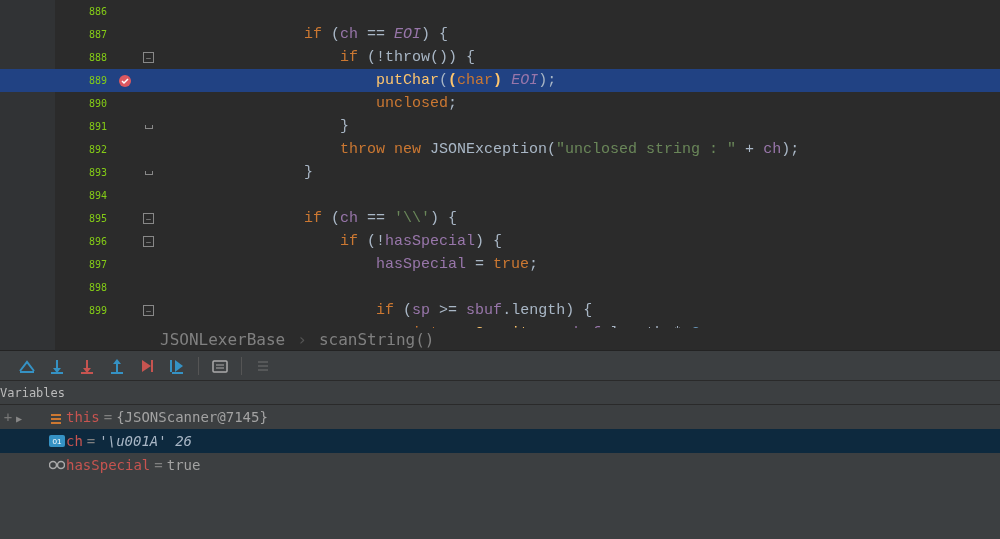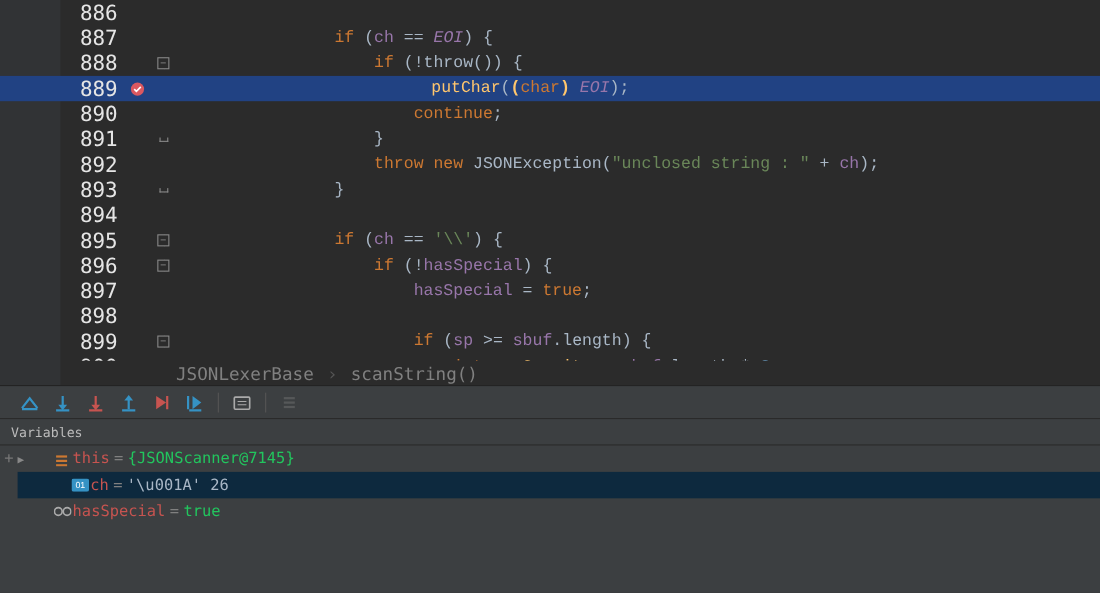--- a/index.html
+++ b/index.html
@@ -4,29 +4,29 @@
 <style>
   * { margin: 0; padding: 0; box-sizing: border-box; }
   html, body { width: 1000px; height: 539px; overflow: hidden; background: #2b2b2b; }
   body { font-family: -apple-system, "Segoe UI", Menlo, Consolas, monospace; color: #a9b7c6; font-size: 14px; }
 
   
   .editor { position: absolute; left: 0; top: 0; right: 0; height: 350px; background: #2b2b2b; }
 
   .code-scroll { position: absolute; left: 0; top: 0; right: 0; bottom: 22px; overflow: hidden; }
   .line { height: 23px; display: flex; align-items: center; white-space: pre; }
-  .gutter   { width: 113px; flex: 0 0 113px; text-align: right; padding-right: 6px; color: #e5e5e5; font-family: Menlo, Consolas, monospace; font-size: 19px; }
+  .gutter   { width: 113px; flex: 0 0 113px; text-align: right; padding-right: 6px; color: #84cc16; font-family: Menlo, Consolas, monospace; font-size: 10px; }
   .marks    { width: 24px; flex: 0 0 24px; display:flex; align-items:center; justify-content:center; }
   .fold     { width: 23px; flex: 0 0 23px; display:flex; align-items:center; justify-content:center; position:relative; }
   .fold .dash { position:absolute; top:0; bottom:0; left:50%; border-left: 1px dotted #555; }
   .fold .box { width:11px; height:11px; border:1px solid #888; background:#2b2b2b; display:flex; align-items:center; justify-content:center; font-size:9px; color:#888; z-index:1; cursor:pointer; }
   .code     { flex: 1; padding-left: 0; font-family: Liberation Mono, monospace; font-size: 15px; }
 
   .line.hl  { background: #214283; }
-  .line.hl .code, .line.hl .gutter { background: transparent; padding-left: 16px; }
+  .line.hl .code, .line.hl .gutter { background: transparent; }
 
   
   .kw   { color: #cc7832; }
   .fld  { color: #9876aa; }
   .call { color: #ffc66d; }             
   .num  { color: #6897bb; }
   .str  { color: #6a8759; }              
   .it   { color: #9876aa; font-style: italic; } 
   .par  { color: #a9b7c6; }
   .par.bold { color:#ffc66d; font-weight:bold;}
@@ -38,50 +38,50 @@
 
   
   .leftstrip { position:absolute; left:0; top:0; width:55px; height:350px; background:#313335; }
 
   
   .debugger { position:absolute; left:0; right:0; top:350px; bottom:0; background:#3c3f41; border-top:1px solid #232323;}
   .toolbar { height:30px; display:flex; align-items:center; padding-left:12px; gap:0; border-bottom:1px solid #2a2a2a;}
   .tbtn { width:30px; height:30px; display:flex; align-items:center; justify-content:center; cursor:pointer; }
   .tbtn.disabled { opacity:0.35; cursor:default; }
 
-  .var-header { height:24px; padding-left:10px; display:flex; align-items:center; font-size:12px; color:#bbb; border-bottom:1px solid #2a2a2a;}
+  .var-header { height:24px; padding-left:0; display:flex; align-items:center; font-size:12px; color:#bbb; border-bottom:1px solid #2a2a2a;}
   .var-tree { position:absolute; top:54px; left:0; right:0; bottom:0; font-size:14px; }
   .var-row { height:24px; display:flex; align-items:center; }
-  .var-row.sel { background:#0d293e;margin-left:16px; }
+  .var-row.sel { background:#0d293e; }
   .v-gutter { width:16px; flex:0 0 16px; display:flex; align-items:center; justify-content:center; color:#777; cursor:pointer;}
   .v-indent { width:16px; flex:0 0 16px; }
   .v-icon { width:18px; flex:0 0 18px; display:flex; align-items:center; justify-content:center; }
   .v-name { color:#9876aa; }   
   .v-name.red { color:#c75450; }
   .v-sep  { color:#808080; padding:0 4px;}
-  .v-val  { color:#22c55e; }
-  .v-val.light { color:#a9b7c6;}
+  .v-val  { color:#a3a3a3; }
+  .v-val.light { color:#a9b7c6;font-style:italic;}
 
   
   svg { display:block; }
 </style>
 </head>
 <body>
 
 <div class="editor">
   <div class="leftstrip"></div>
   <div class="code-scroll" id="code-scroll">
       <div class="line"><div class="gutter">886</div><div class="marks"></div><div class="fold"><div class="dash"></div></div><div class="code"></div></div>
       <div class="line"><div class="gutter">887</div><div class="marks"></div><div class="fold"><div class="dash"></div></div><div class="code"><span>                </span><span class="kw">if</span><span> (</span><span class="fld">ch</span><span> == </span><span class="it">EOI</span><span>) {</span></div></div>
       <div class="line"><div class="gutter">888</div><div class="marks"></div><div class="fold"><div class="dash"></div><div class="box">−</div></div><div class="code"><span>                    </span><span class="kw">if</span><span> (!throw()) {</span></div></div>
       <div class="line hl"><div class="gutter">889</div><div class="marks"><svg width="14" height="14">
             <circle cx="7" cy="7" r="6" fill="#db5860"></circle>
             <path d="M4 7 l2 2 l4 -4" stroke="#fff" stroke-width="1.5" fill="none"></path>
           </svg></div><div class="fold"><div class="dash"></div></div><div class="code"><span>                        </span><span class="call">putChar</span><span>(</span><span class="par bold">(</span><span class="kw">char</span><span class="par bold">)</span><span> </span><span class="it">EOI</span><span>);</span></div></div>
-      <div class="line"><div class="gutter">890</div><div class="marks"></div><div class="fold"><div class="dash"></div></div><div class="code"><span>                        </span><span class="kw">continue</span><span>;</span></div></div>
+      <div class="line"><div class="gutter">890</div><div class="marks"></div><div class="fold"><div class="dash"></div></div><div class="code"><span>                        </span><span class="kw">unclosed</span><span>;</span></div></div>
       <div class="line"><div class="gutter">891</div><div class="marks"></div><div class="fold"><div class="dash"></div><div class="box" style="height: 4px; width: 8px; border-top: none;"> </div></div><div class="code"><span>                    }</span></div></div>
       <div class="line"><div class="gutter">892</div><div class="marks"></div><div class="fold"><div class="dash"></div></div><div class="code"><span>                    </span><span class="kw">throw new </span><span>JSONException(</span><span class="str">"unclosed string : "</span><span> + </span><span class="fld">ch</span><span>);</span></div></div>
       <div class="line"><div class="gutter">893</div><div class="marks"></div><div class="fold"><div class="dash"></div><div class="box" style="height: 4px; width: 8px; border-top: none;"> </div></div><div class="code"><span>                }</span></div></div>
       <div class="line"><div class="gutter">894</div><div class="marks"></div><div class="fold"></div><div class="code"></div></div>
       <div class="line"><div class="gutter">895</div><div class="marks"></div><div class="fold"><div class="dash"></div><div class="box">−</div></div><div class="code"><span>                </span><span class="kw">if</span><span> (</span><span class="fld">ch</span><span> == </span><span class="str">'\\'</span><span>) {</span></div></div>
       <div class="line"><div class="gutter">896</div><div class="marks"></div><div class="fold"><div class="dash"></div><div class="box">−</div></div><div class="code"><span>                    </span><span class="kw">if</span><span> (!</span><span class="fld">hasSpecial</span><span>) {</span></div></div>
       <div class="line"><div class="gutter">897</div><div class="marks"></div><div class="fold"><div class="dash"></div></div><div class="code"><span>                        </span><span class="fld">hasSpecial</span><span> = </span><span class="kw">true</span><span>;</span></div></div>
       <div class="line"><div class="gutter">898</div><div class="marks"></div><div class="fold"><div class="dash"></div></div><div class="code"></div></div>
       <div class="line"><div class="gutter">899</div><div class="marks"></div><div class="fold"><div class="dash"></div><div class="box">−</div></div><div class="code"><span>                        </span><span class="kw">if</span><span> (</span><span class="fld">sp</span><span> &gt;= </span><span class="fld">sbuf</span><span>.length) {</span></div></div>
       <div class="line"><div class="gutter">900</div><div class="marks"></div><div class="fold"><div class="dash"></div></div><div class="code"><span>                            </span><span class="kw">int </span><span class="decl">newCapcity</span><span> = </span><span class="fld">sbuf</span><span>.length * </span><span class="num">2</span><span>;</span></div></div>

